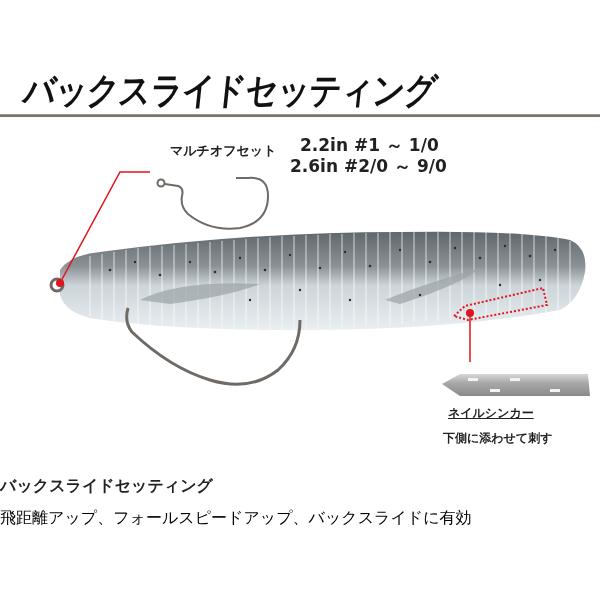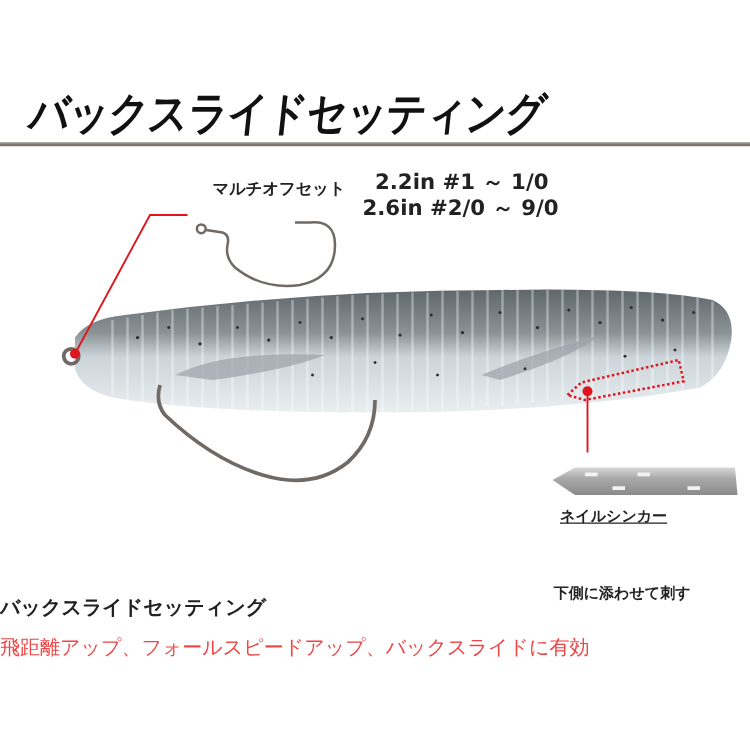--- a/index.html
+++ b/index.html
@@ -13,23 +13,23 @@
     .rule {
       position: absolute; left: 0; top: 114px; width: 600px; height: 3px;
       background: #7a7470; border-top: 1px solid #9a9590; box-sizing: border-box;
     }
     .label { position: absolute; font-weight: bold; color: #222; white-space: nowrap; }
     .hook-label { left: 156px; top: 142px; font-size: 13px; margin-left: 14px; }
     .size-line { font-size: 17px; }
     .size1 { left: 300px; top: 134px; }
     .size2 { left: 290px; top: 155px; }
     .sinker-name { left: 448px; top: 405px; font-size: 12px; text-decoration: underline; }
-    .sinker-note { left: 443px; top: 430px; font-size: 12px; margin-top: 36px; }
+    .sinker-note { left: 443px; top: 430px; font-size: 12px; }
     .desc-title { position: absolute; left: 0; top: 476px; font-size: 16px; font-weight: bold; color: #222; }
-    .desc-body { position: absolute; left: 0; top: 508px; font-size: 16px; color: #ef4444; }
+    .desc-body { position: absolute; left: 0; top: 508px; font-size: 16px; color: #000000; }
     svg.art { position: absolute; left: 0; top: 0; }
   </style>
 </head>
 <body>
 
 <div class="heading">バックスライドセッティング</div>
 <div class="rule"></div>
 
 <svg class="art" width="600" height="600" viewBox="0 0 600 600">
   <defs>

